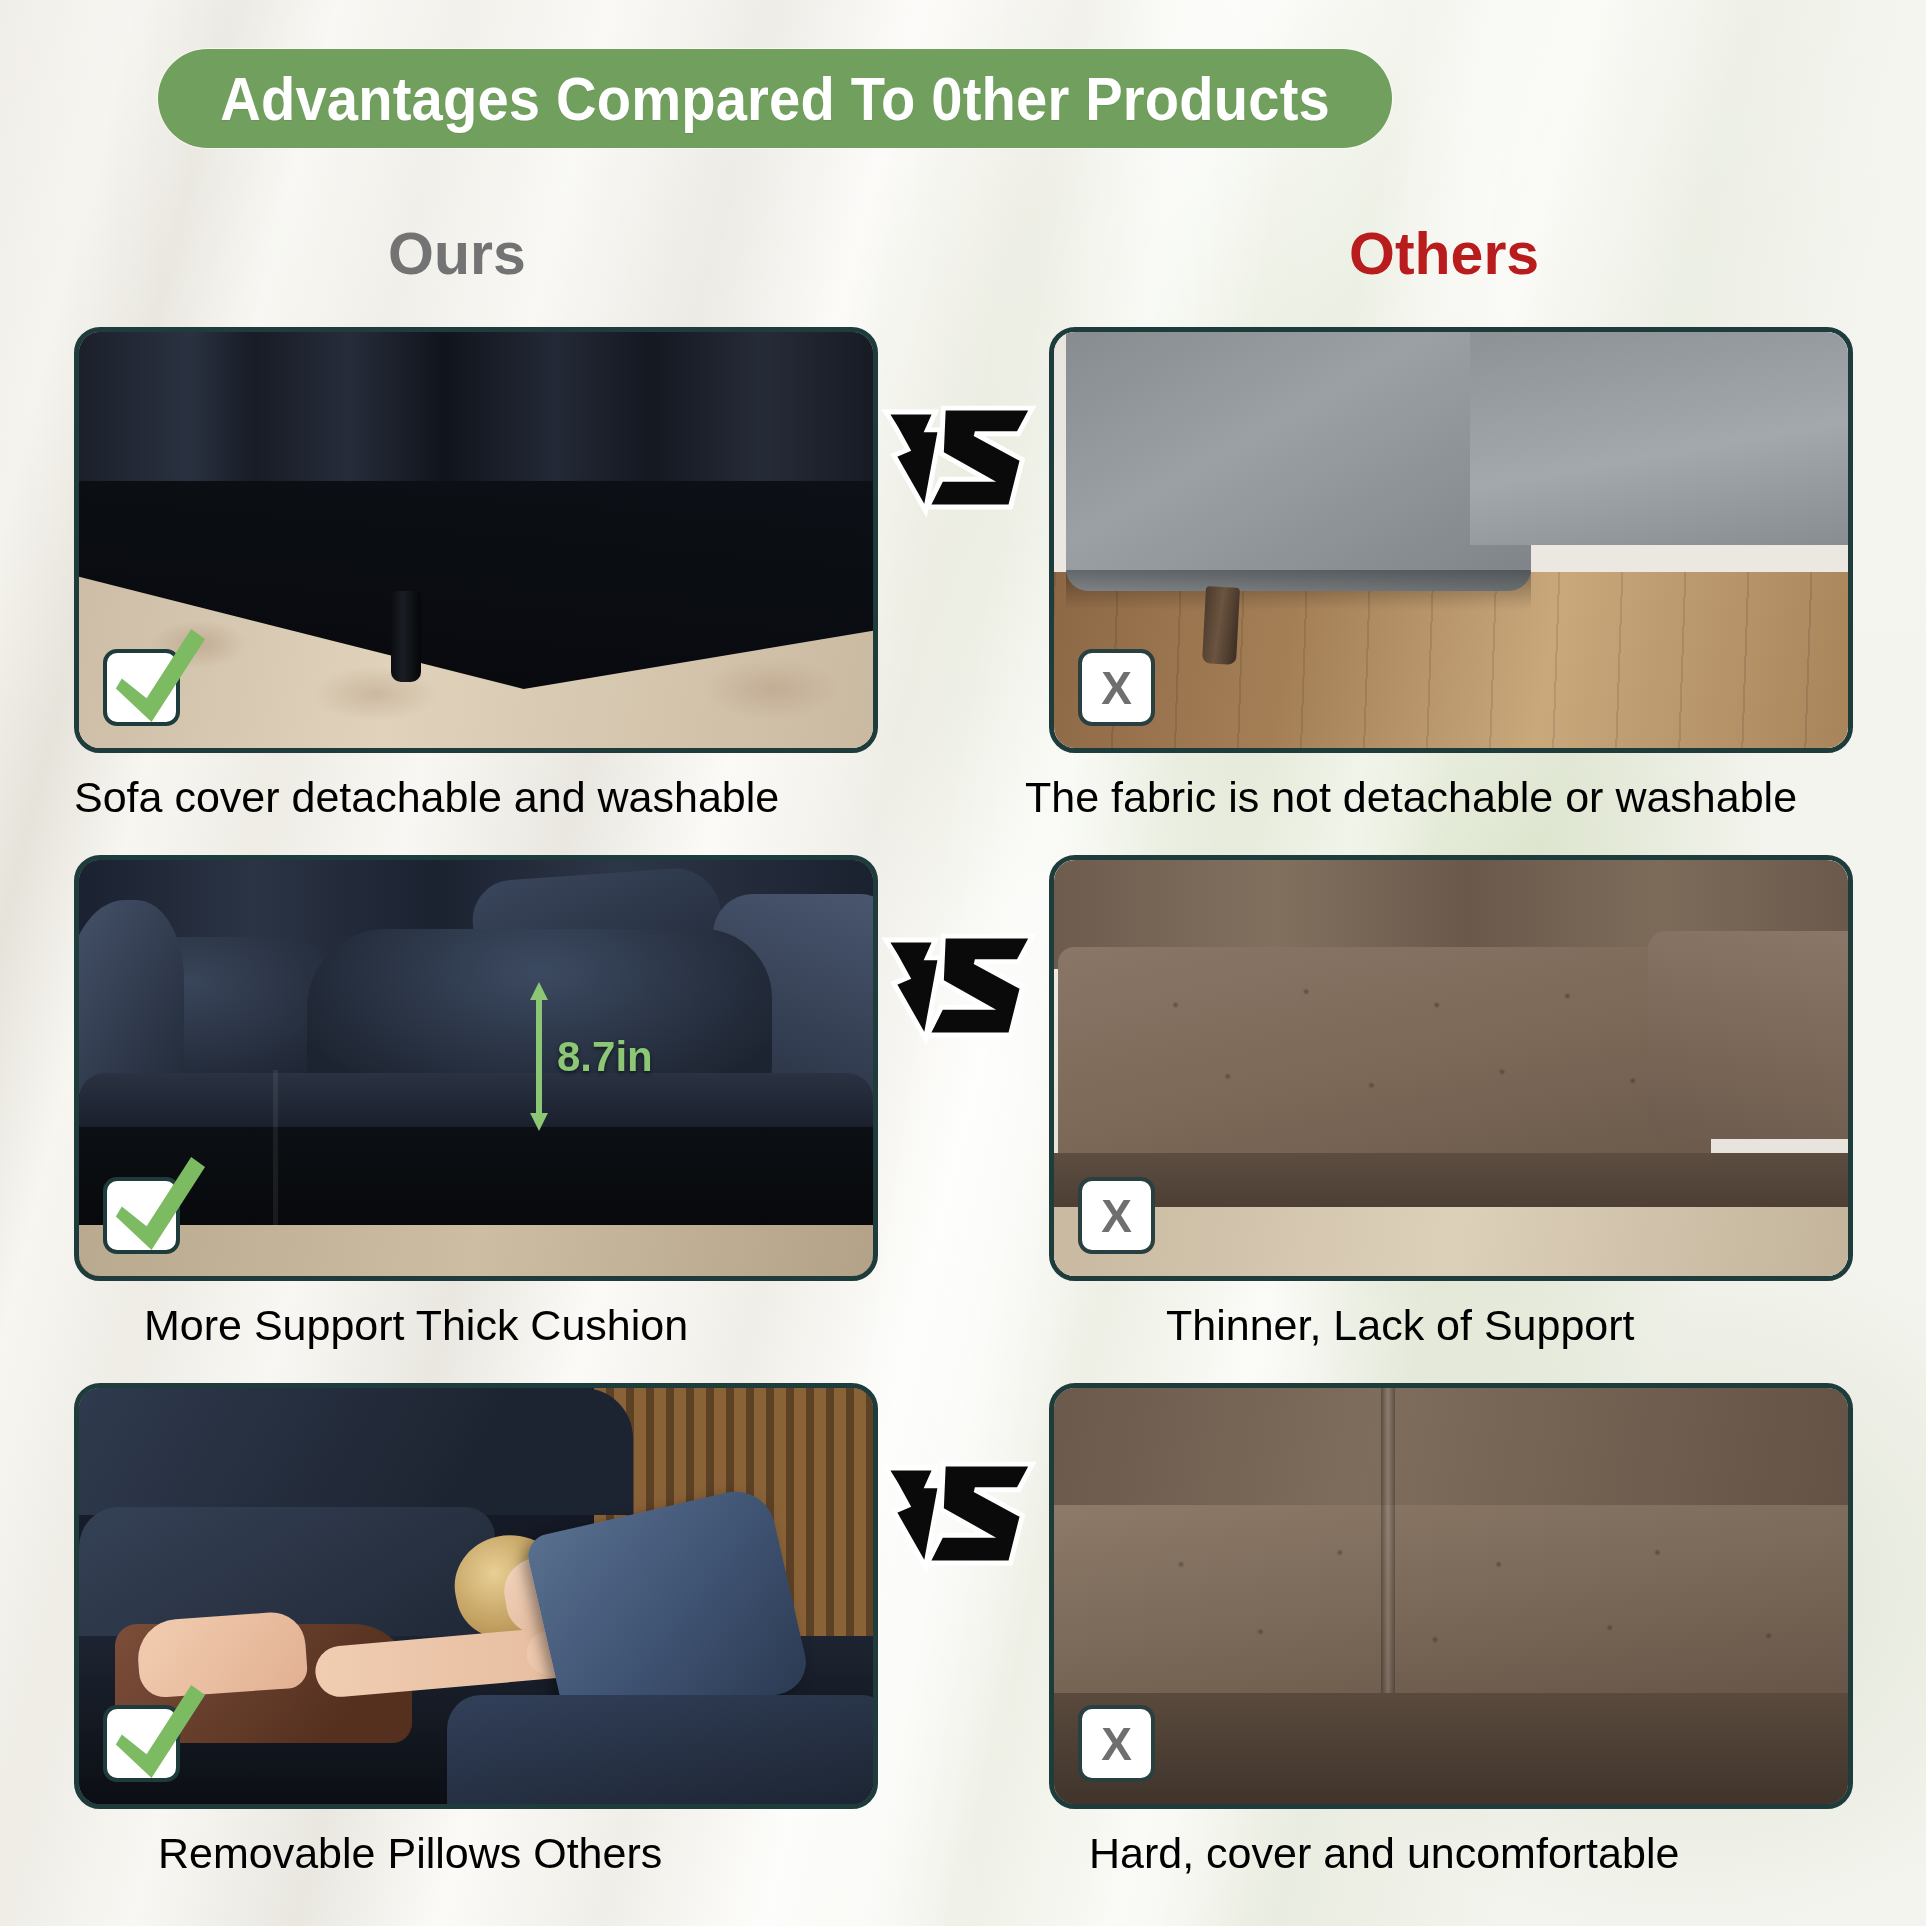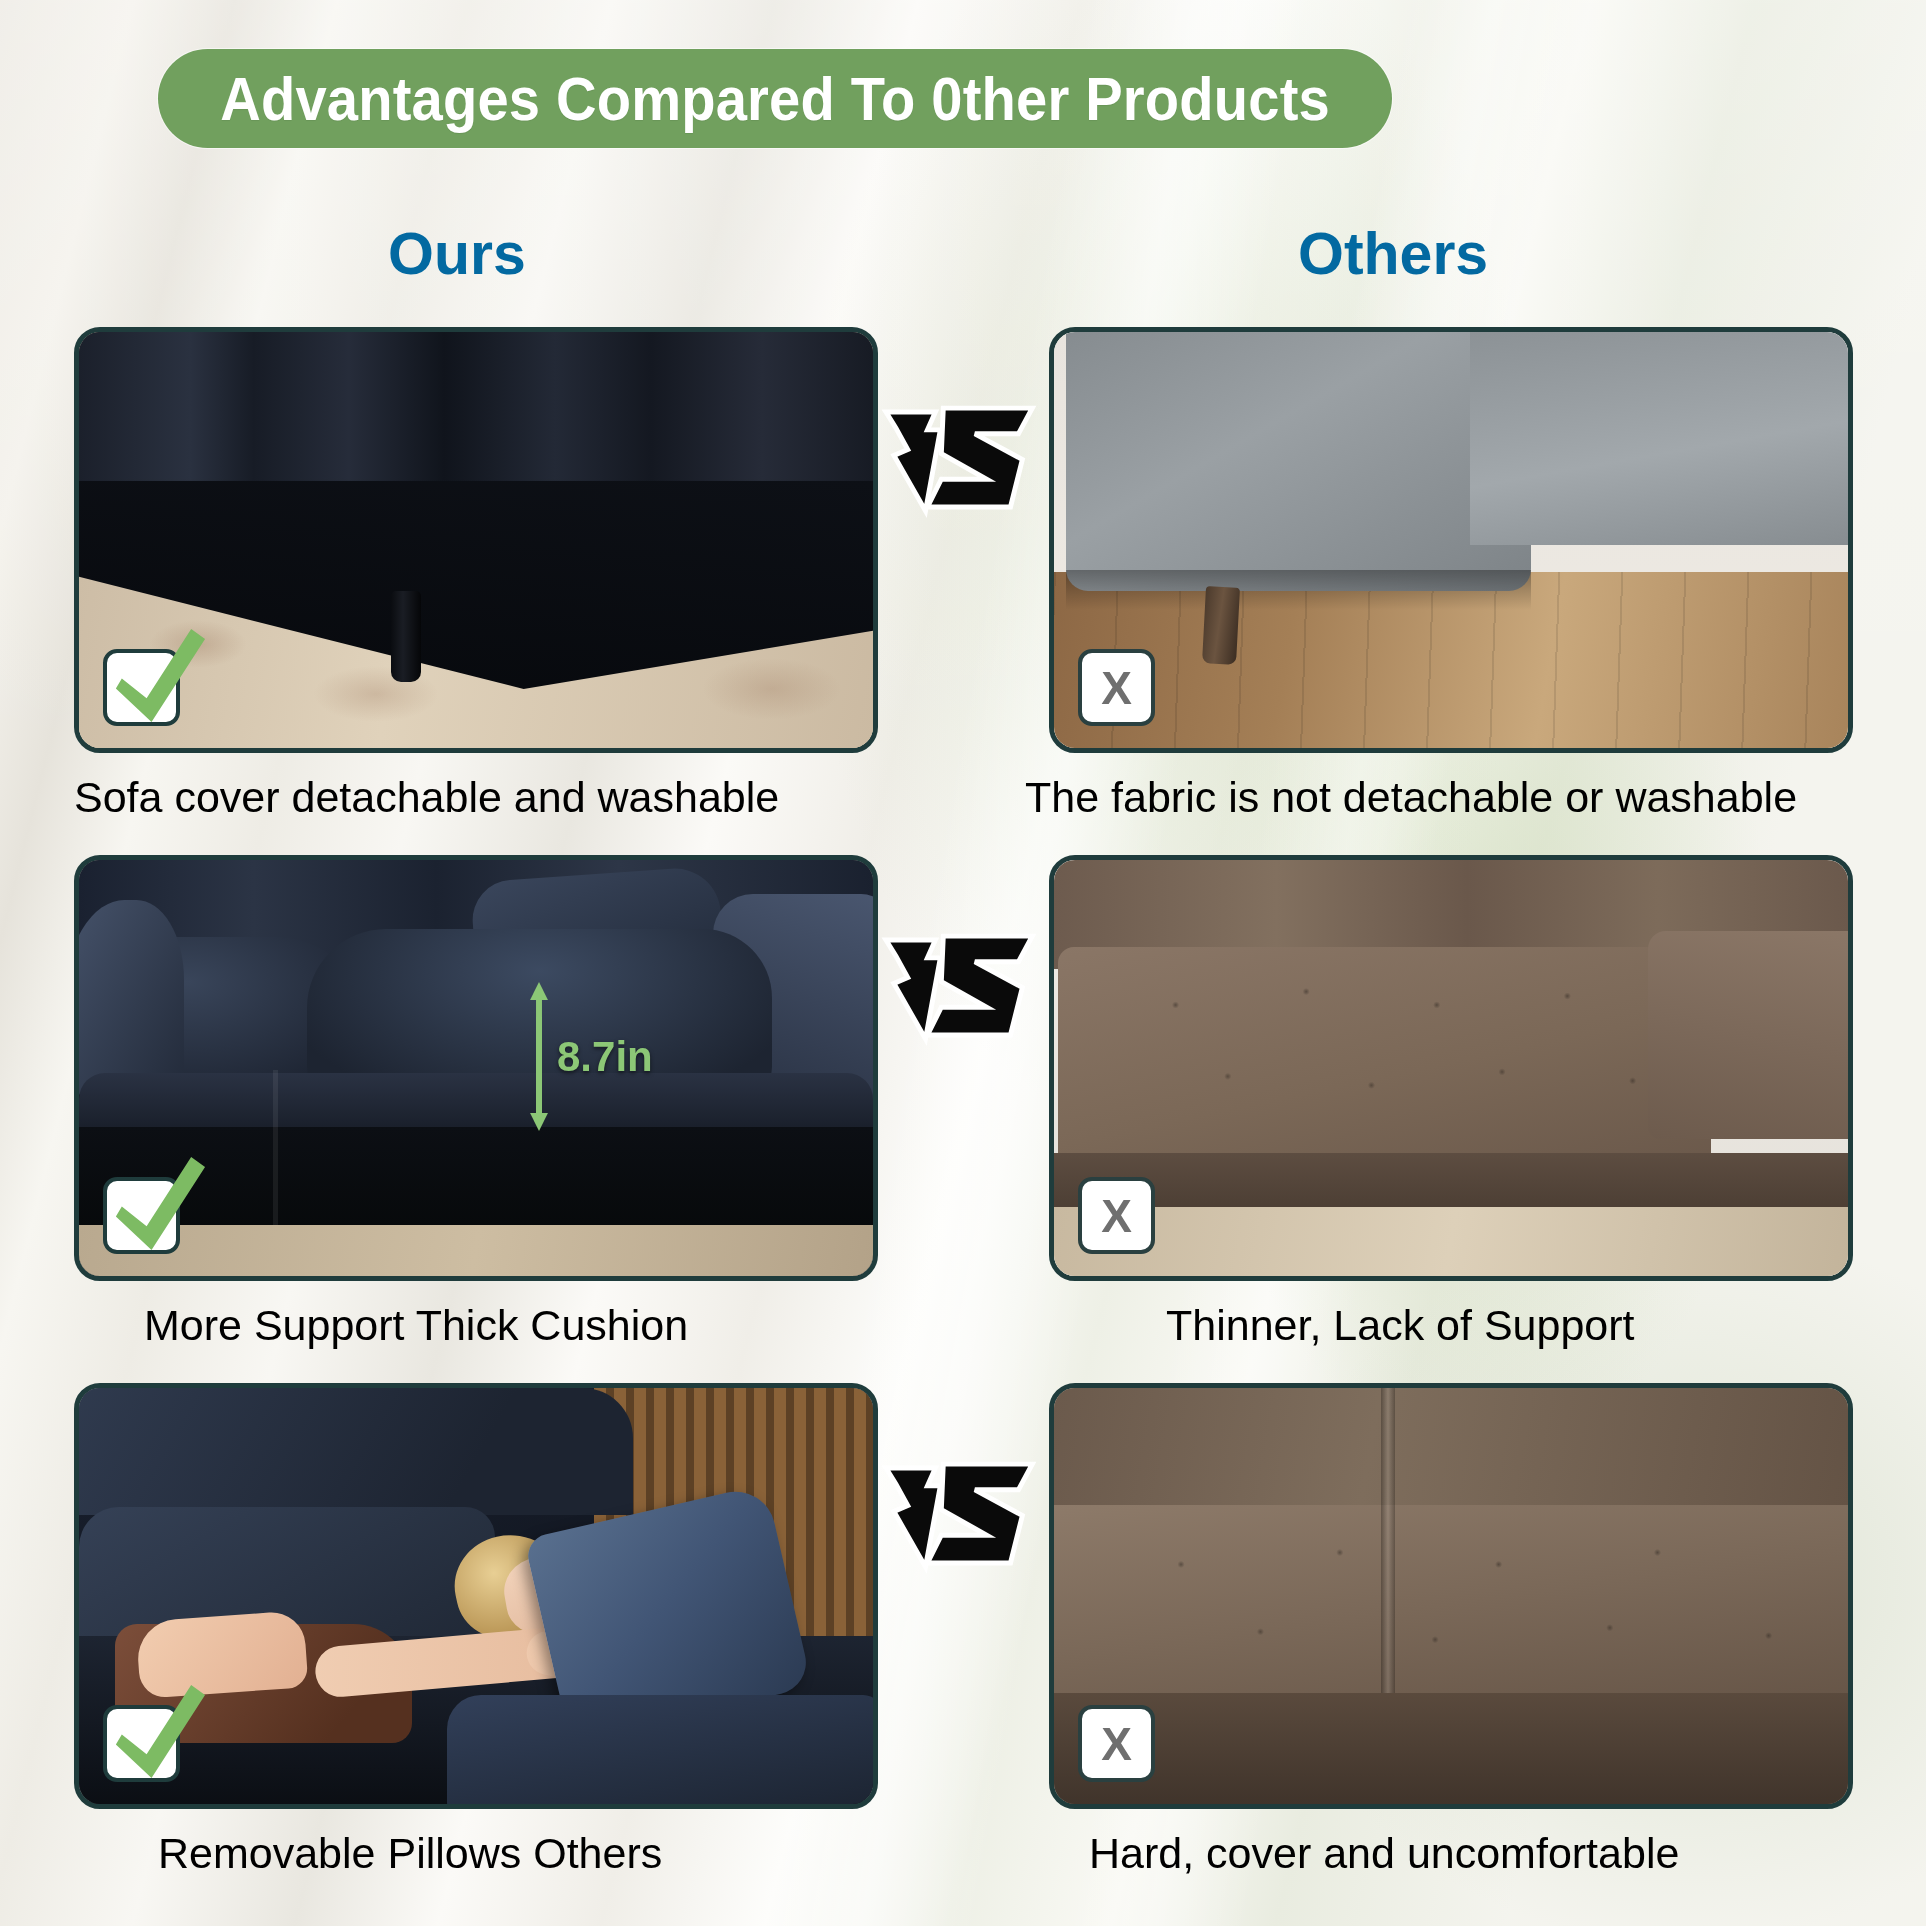--- a/index.html
+++ b/index.html
@@ -64,22 +64,22 @@
   }
 
   
   .col-head {
     position: absolute;
     top: 220px;
     font-size: 59px;
     font-weight: bold;
     white-space: nowrap;
   }
-  #head-ours  { left: 388px; color: #0369a1; }
-  #head-others{ left: 1298px; color: #0369a1; }
+  #head-ours  { left: 388px; color: #737373; }
+  #head-others{ left: 1349px; color: #b91c1c; }
 
   
   .row { position: absolute; left: 0; width: 1927px; }
   #row-1 { top: 327px; }
   #row-2 { top: 855px; }
   #row-3 { top: 1383px; }
 
   .card {
     position: absolute;
     width: 804px;

